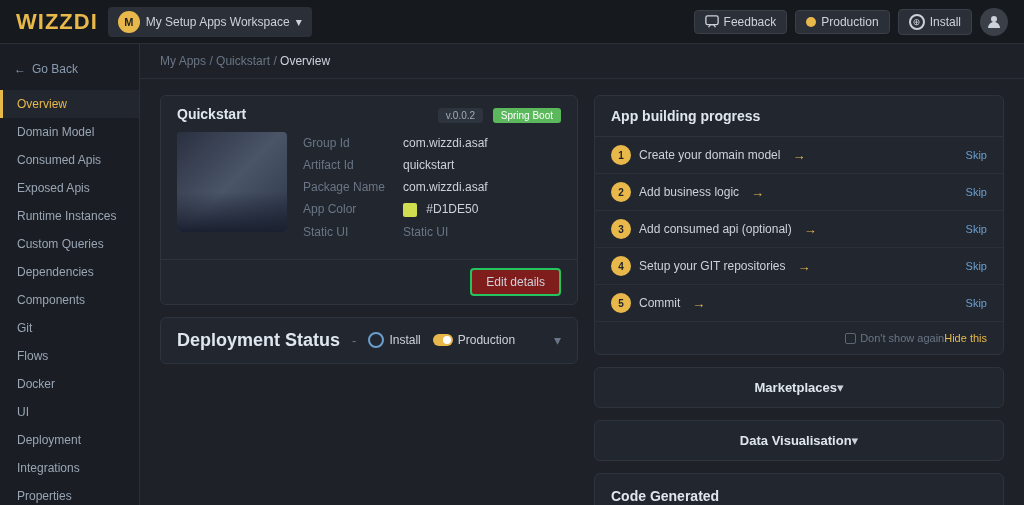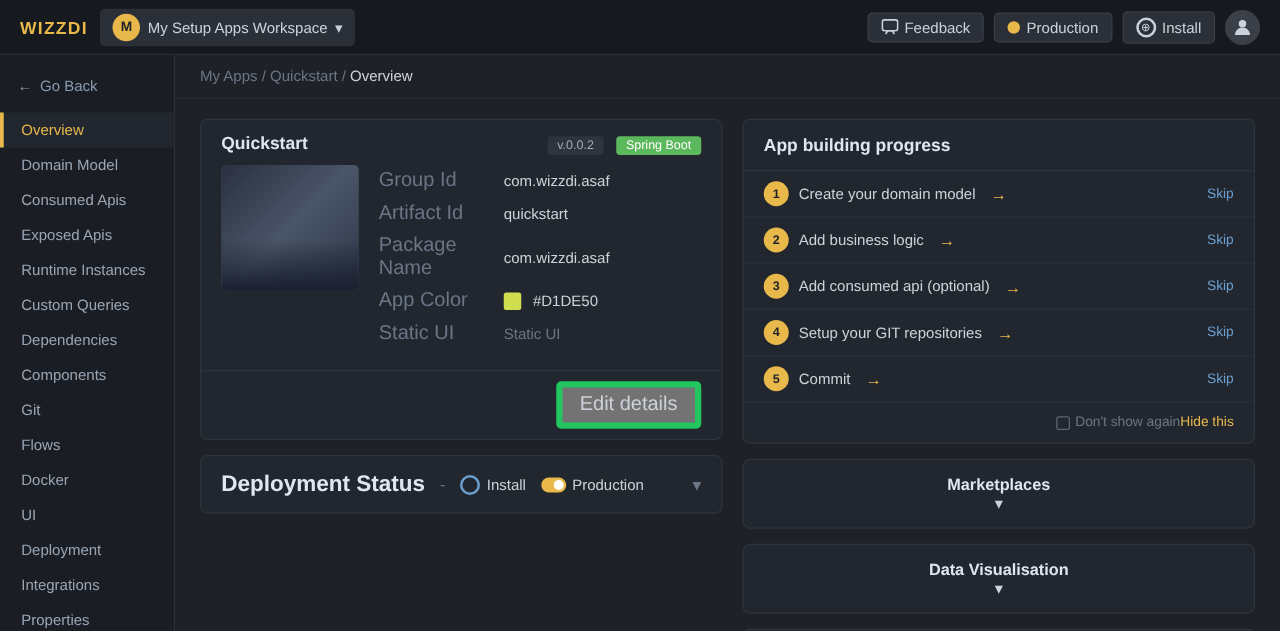--- a/index.html
+++ b/index.html
@@ -9,21 +9,21 @@
     .navbar {
       background: #16191e;
       height: 44px;
       display: flex;
       align-items: center;
       padding: 0 16px;
       justify-content: space-between;
       border-bottom: 1px solid #2a2f38;
     }
     .navbar-left { display: flex; align-items: center; gap: 10px; }
-    .logo { color: #e8b84b; font-size: 14px; font-weight: 700; letter-spacing: 1px; }
+    .logo { color: #e8b84b; font-size: 22px; font-weight: 700; letter-spacing: 1px; }
     .workspace-btn {
       display: flex; align-items: center; gap: 6px;
       background: #2a2f38; border: none; color: #cdd2da;
       padding: 4px 10px; border-radius: 4px; cursor: pointer; font-size: 12px;
     }
     .workspace-avatar {
       width: 22px; height: 22px; border-radius: 50%;
       background: #e8b84b; color: #1e2228; font-size: 11px; font-weight: 700;
       display: flex; align-items: center; justify-content: center;
     }
@@ -74,25 +74,25 @@
     .quickstart-header { padding: 10px 16px; display: flex; align-items: center; justify-content: space-between; }
     .quickstart-title { font-size: 14px; font-weight: 600; color: #e0e6f0; }
     .version-badge { background: #2e343d; color: #a0abb8; font-size: 10px; padding: 2px 8px; border-radius: 3px; margin-right: 6px; }
     .spring-badge { background: #5cb85c; color: #fff; font-size: 10px; padding: 2px 8px; border-radius: 3px; }
     .quickstart-body { display: flex; gap: 16px; padding: 0 16px 12px; }
     .app-image { width: 110px; height: 100px; border-radius: 4px; object-fit: cover; background: #3a4050; overflow: hidden; flex-shrink: 0; }
     .app-image-inner { width: 100%; height: 100%; background: linear-gradient(135deg, #2a3040 0%, #4a5568 50%, #2d3748 100%); border-radius: 4px; position: relative; }
     .app-image-inner::after { content: ''; position: absolute; bottom: 0; left: 0; right: 0; height: 40%; background: linear-gradient(to top, #1a2030, transparent); }
     .details-table { flex: 1; }
     .detail-row { display: flex; align-items: center; padding: 4px 0; }
-    .detail-label { width: 100px; color: #6a7585; font-size: 16px; flex-shrink: 0; }
+    .detail-label { width: 100px; color: #6a7585; font-size: 12px; flex-shrink: 0; }
     .detail-value { color: #cdd2da; font-size: 12px; }
     .color-swatch { width: 14px; height: 14px; border-radius: 2px; margin-right: 6px; display: inline-block; vertical-align: middle; }
     .edit-btn-row { display: flex; justify-content: flex-end; padding: 8px 16px; border-top: 1px solid #2e343d; margin-top: 4px; }
-    .edit-btn { background: #737373; border: 5px solid #22c55e; color: #cdd2da; padding: 5px 14px; border-radius: 4px; cursor: pointer; font-size: 16px; }
+    .edit-btn { background: #7f1d1d; border: 2px solid #22c55e; color: #cdd2da; padding: 5px 14px; border-radius: 4px; cursor: pointer; font-size: 12px; }
 
     
     .deploy-card { background: #22272f; border-radius: 6px; border: 1px solid #2e343d; padding: 12px 16px; display: flex; align-items: center; justify-content: space-between; }
     .deploy-left { display: flex; align-items: center; gap: 12px; }
     .deploy-label { font-size: 18px; font-weight: 600; color: #e0e6f0; }
     .deploy-dash { color: #6a7585; }
     .deploy-install { display: flex; align-items: center; gap: 5px; font-size: 12px; }
     .install-ring { width: 16px; height: 16px; border-radius: 50%; border: 2px solid #6a9ecf; }
     .deploy-prod { display: flex; align-items: center; gap: 5px; font-size: 12px; }
     .prod-badge { width: 20px; height: 12px; border-radius: 6px; background: #e8b84b; position: relative; }
@@ -108,21 +108,21 @@
     .step-text { font-size: 12px; color: #cdd2da; }
     .arrow { color: #e8b84b; margin-left: 4px; }
     .skip-link { color: #6a9ecf; font-size: 11px; cursor: pointer; }
     .progress-footer { padding: 10px 16px; display: flex; align-items: center; justify-content: flex-end; gap: 0; font-size: 11px; color: #6a7585; }
     .dont-show { display: flex; align-items: center; gap: 4px; }
     .checkbox { width: 11px; height: 11px; border: 1px solid #5a6575; border-radius: 2px; flex-shrink: 0; }
     .hide-link { color: #e8b84b; cursor: pointer; }
 
     
     .collapsible { background: #22272f; border-radius: 6px; border: 1px solid #2e343d; }
-    .collapsible-header { padding: 12px 16px; display: flex; align-items: center; justify-content: center; cursor: pointer; flex-direction: column; }
+    .collapsible-header { padding: 12px 16px; display: flex; align-items: center; justify-content: center; cursor: pointer; }
     .collapsible-title { font-size: 13px; font-weight: 600; color: #e0e6f0; }
 
     
     .code-card { background: #22272f; border-radius: 6px; border: 1px solid #2e343d; padding: 14px 16px; }
     .code-title { font-size: 14px; font-weight: 600; color: #e0e6f0; margin-bottom: 8px; }
 
     
     ::-webkit-scrollbar { width: 4px; }
     ::-webkit-scrollbar-track { background: #1a1e24; }
     ::-webkit-scrollbar-thumb { background: #3a3f48; border-radius: 2px; }

